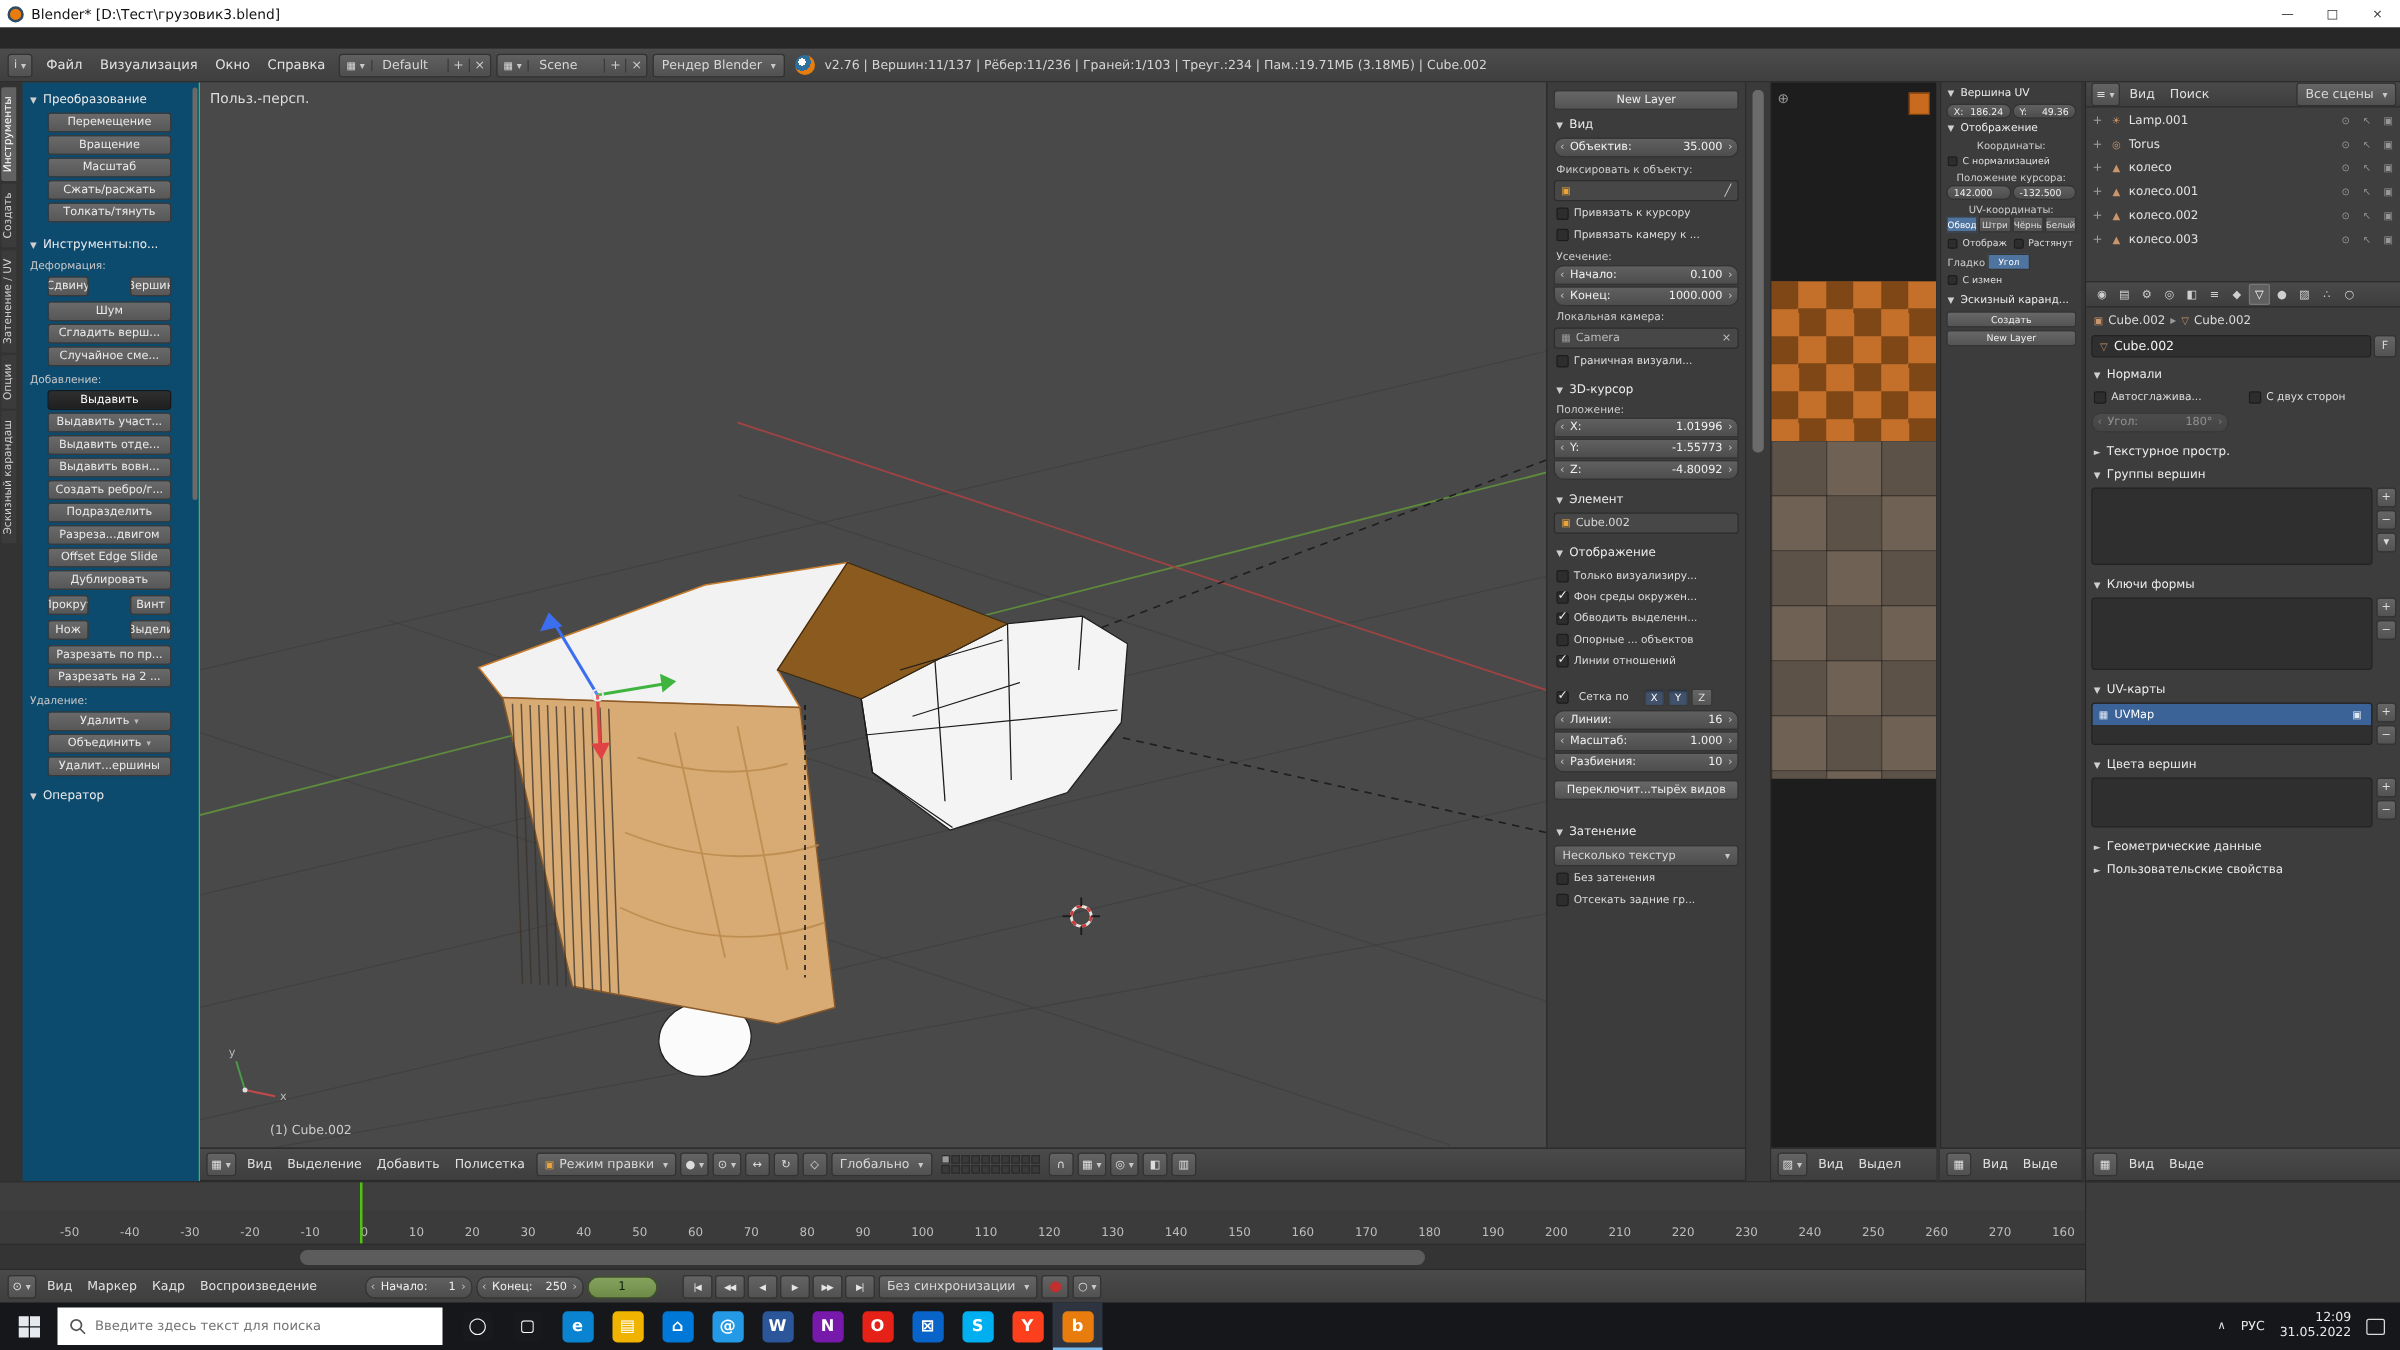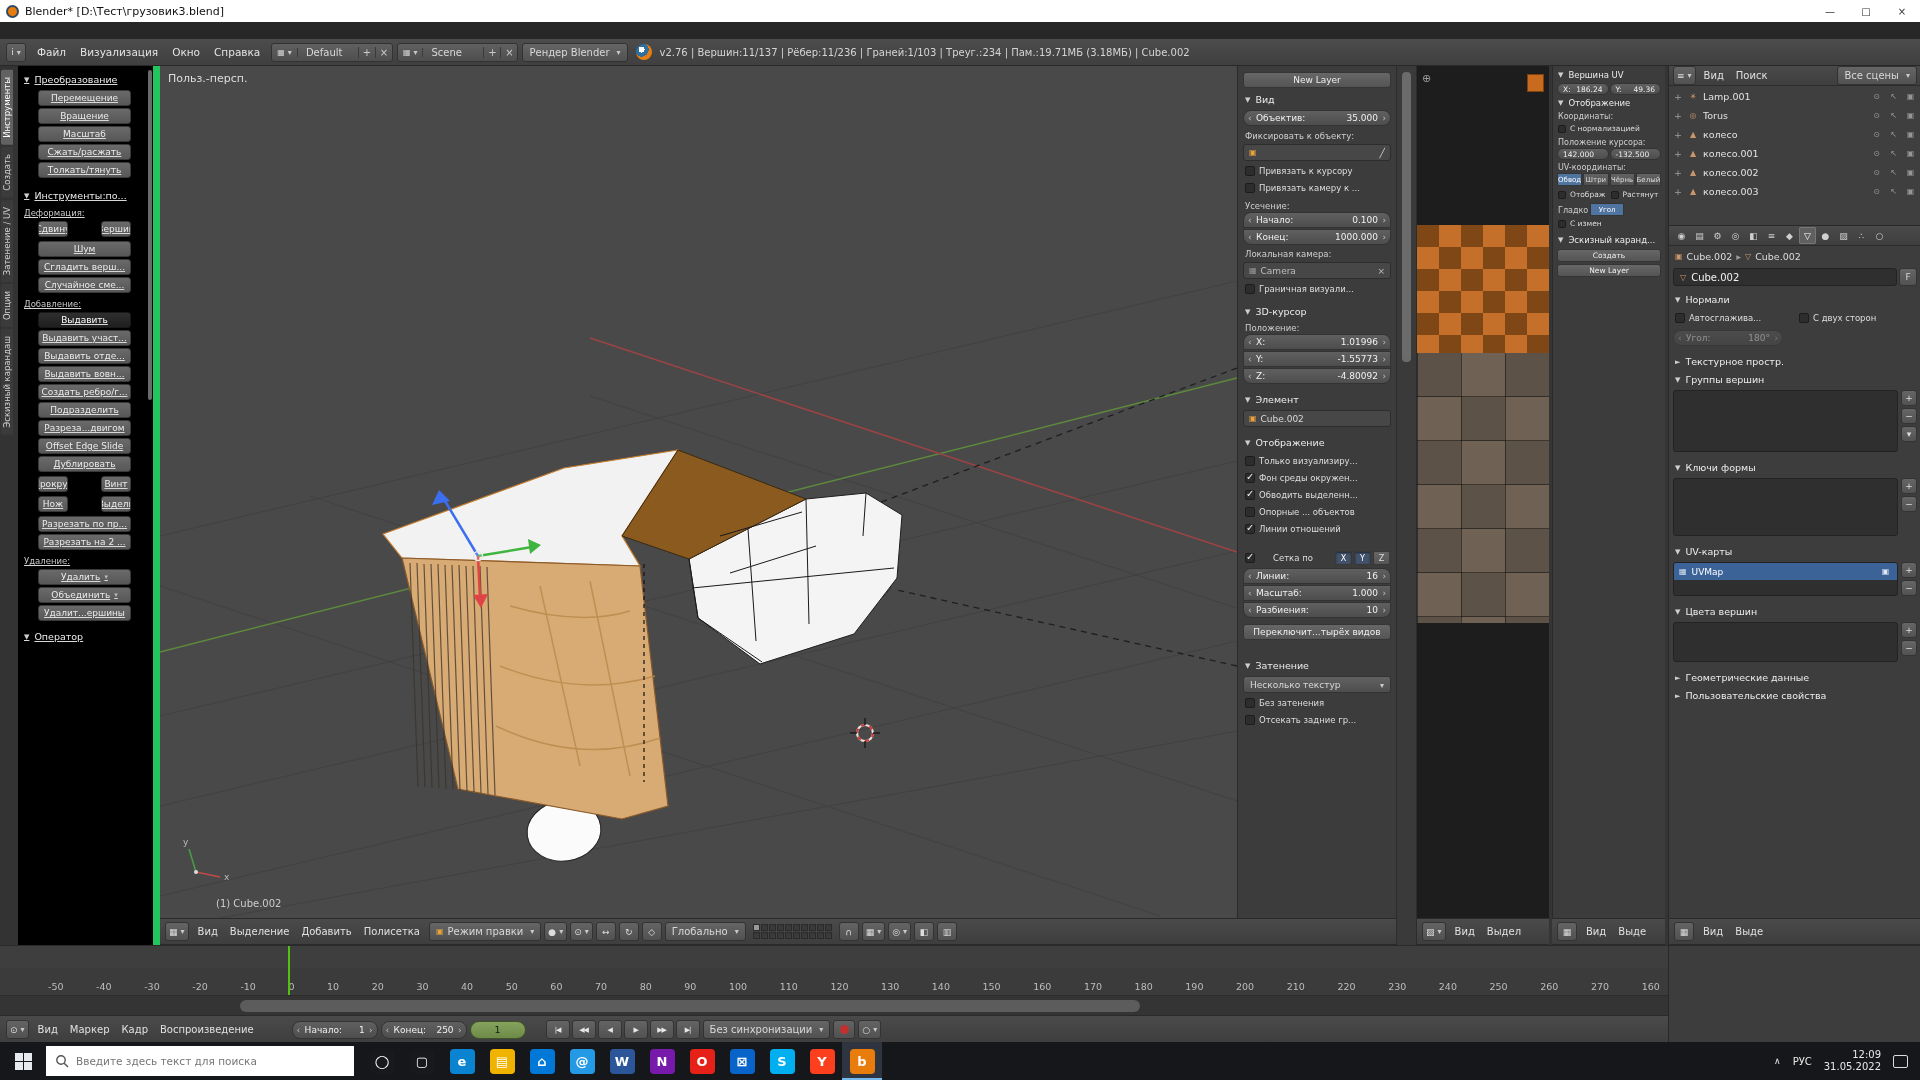--- a/index.html
+++ b/index.html
@@ -36,22 +36,22 @@
   
   #main { position:absolute; left:0; top:66px; width:1920px; height:976px; background:#353535; }
 
   
   .tabstrip { position:absolute; left:0; top:0; width:18px; height:879px; background:#333333; padding-top:2px; }
   .vtab { writing-mode:vertical-rl; transform:rotate(180deg); font-size:8.5px; color:#d2d2d2;
     background:#3b3b3b; border-radius:0 2px 2px 0; padding:7px 1px; margin:2px 1px; text-align:center; }
   .vtab.active { background:#626262; color:#fff; }
 
   
-  .toolshelf { position:absolute; left:18px; top:0; width:142px; height:879px; background:#000000;
-    border-right:7px solid #22c55e; padding:4px 6px 0 4px; overflow:hidden;text-decoration:underline; }
+  .toolshelf { position:absolute; left:18px; top:0; width:142px; height:879px; background:#0c4a6e;
+    border-right:1px solid #22c55e; padding:4px 6px 0 4px; overflow:hidden; }
   .ts-scroll { position:absolute; right:1px; top:4px; width:4px; height:330px; background:#6a6a6a; border-radius:2px; }
   .phdr { display:flex; align-items:center; font-size:9.5px; color:#ececec; padding:4px 2px 3px 2px; white-space:nowrap; }
   .phdr::before { content:"▼"; font-size:7px; margin-right:5px; color:#cfcfcf; }
   .phdr.collapsed::before { content:"►"; }
   .tbtn { height:16px; background:linear-gradient(#6a6a6a,#575757); border:1px solid #393939; border-radius:3px;
     display:flex; align-items:center; justify-content:center; font-size:9px; color:#ebebeb; margin:2px 16px;
     white-space:nowrap; overflow:hidden; padding:0 3px; }
   .tbtn.dark { background:linear-gradient(#2f2f2f,#1f1f1f); color:#fff; border-color:#181818; }
   .tbtn.menu::after { content:"▾"; font-size:7px; margin-left:4px; color:#bbb; }
   .btnpair { display:flex; gap:1px; }
@@ -119,21 +119,21 @@
     background:
       repeating-linear-gradient(0deg, rgba(0,0,0,.45) 0 1px, transparent 1px 44px),
       repeating-linear-gradient(90deg, rgba(0,0,0,.45) 0 1px, transparent 1px 44px),
       conic-gradient(#6f6254 90deg,#5c5248 90deg 180deg,#6f6254 180deg 270deg,#5c5248 270deg);
     background-size:88px 88px, 88px 88px, 88px 88px; }
   .uv-plus { position:absolute; left:5px; top:6px; color:#9a9a9a; font-size:11px; }
   .uv-orange { position:absolute; left:110px; top:8px; width:17px; height:18px; background:#c96b1e; border:1px solid #7e420f; }
 
   
   .uvnpanel { position:absolute; left:1552px; top:0; width:113px; height:852px; background:#3c3c3c;
-    border-left:1px solid #2a2a2a; padding:2px 4px; font-size:8px; overflow:hidden; }
+    border-left:1px solid #2a2a2a; padding:2px 4px; font-size:8px; overflow:hidden;text-align:center; }
   .uvnpanel .phdr { font-size:8.5px; padding:2px 1px; }
   .uvnpanel .np-label { font-size:8px; padding:2px 1px 0 1px; }
   .mini-num { height:12px; background:linear-gradient(#606060,#4d4d4d); border:1px solid #333; border-radius:6px;
     display:flex; align-items:center; justify-content:space-between; padding:0 5px; font-size:7.5px; color:#efefef;
     flex:1; overflow:hidden; white-space:nowrap; }
   .pairrow { display:flex; gap:1px; margin:1px 0; }
   .segrow { display:flex; gap:1px; margin:1px 0; }
   .seg { flex:1; height:13px; background:linear-gradient(#636363,#505050); border:1px solid #353535;
     display:flex; align-items:center; justify-content:center; font-size:7px; color:#ddd; overflow:hidden; white-space:nowrap; }
   .seg.on { background:#4f74a0; color:#fff; }
@@ -549,21 +549,21 @@
         </div>
           <div class="check">
           <span class="cb"></span>
           <span>Опорные ... объектов</span>
         </div>
           <div class="check on">
           <span class="cb"></span>
           <span>Линии отношений</span>
         </div>
         </div>
-      <div class="check on" style="gap:18px;margin-top:15px;">
+      <div class="check on" style="gap:8px;margin-top:15px;">
         <span class="cb"></span>
           <span>Сетка по</span>
         <span style="display:inline-flex; gap:2px; margin-left:4px;">
 
         <span class="axbtn on">X</span>
             <span class="axbtn on">Y</span>
             <span class="axbtn">Z</span>
           </span>
       </div>
       <div class="numstack">

